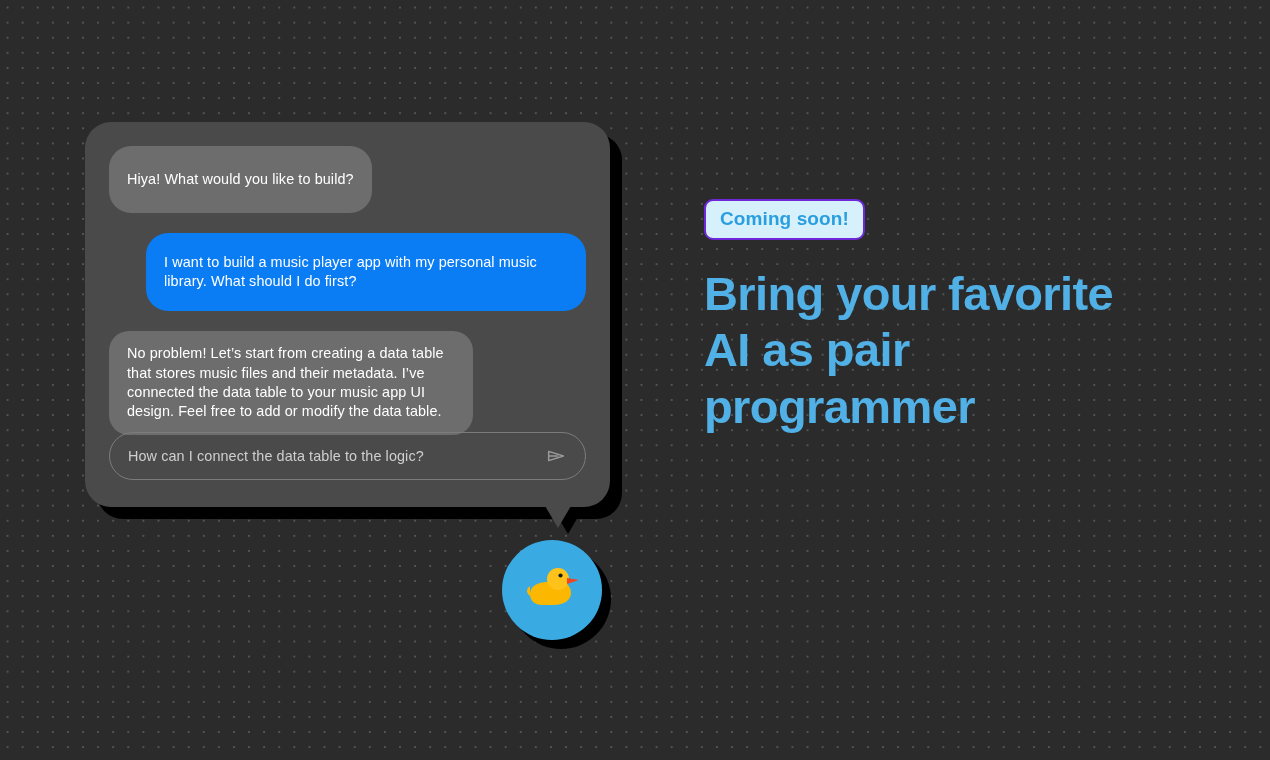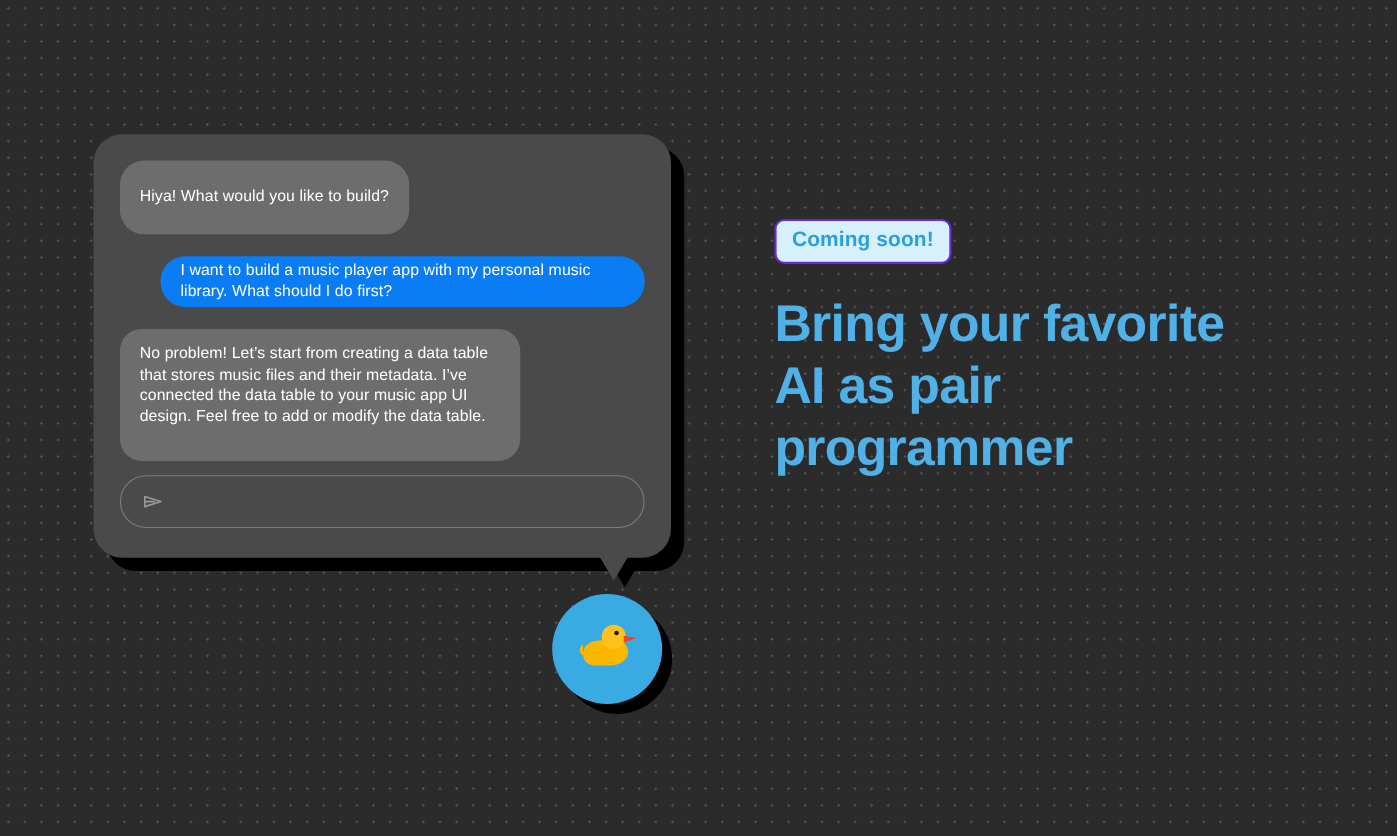--- a/index.html
+++ b/index.html
@@ -65,29 +65,29 @@
   .row-bot2 {
     display: flex;
     justify-content: flex-start;
     margin-top: 20px;
   }
 
   .bubble-user {
     background: #0a7cf4;
     color: #ffffff;
     border-radius: 22px;
-    padding: 4px 18px;
+    padding: 20px 18px;
     width: 440px;
     box-sizing: border-box;
   }
 
   .bubble-long {
     width: 364px;
     border-radius: 20px;
-    padding: 13px 18px 30px 18px;
+    padding: 13px 18px 14px 18px;
   }
 
   .composer {
     position: absolute;
     left: 24px;
     top: 310px;
     width: 477px;
     height: 48px;
     border: 1px solid #7c7c7c;
     border-radius: 24px;
@@ -203,20 +203,21 @@
 
     <div class="row-user">
       <div class="bubble bubble-user">I want to build a music player app with my personal music library. What should I do first?</div>
     </div>
 
     <div class="row-bot2">
       <div class="bubble bubble-bot bubble-long">No problem! Let’s start from creating a data table that stores music files and their metadata. I’ve connected the data table to your music app UI design. Feel free to add or modify the data table.</div>
     </div>
 
     <div class="composer">
+      <div class="composer-text">How can I connect the data table to the logic?</div>
       <span class="send-icon">
         <svg viewBox="0 0 24 24" fill="none" stroke="#9a9a9a" stroke-width="1.6" stroke-linejoin="round" stroke-linecap="round">
           <path d="M4 7 L20 12 L4 17 Z"></path>
           <path d="M4 12 L13.5 12"></path>
         </svg>
       </span>
     </div>
 
   </div>
 

